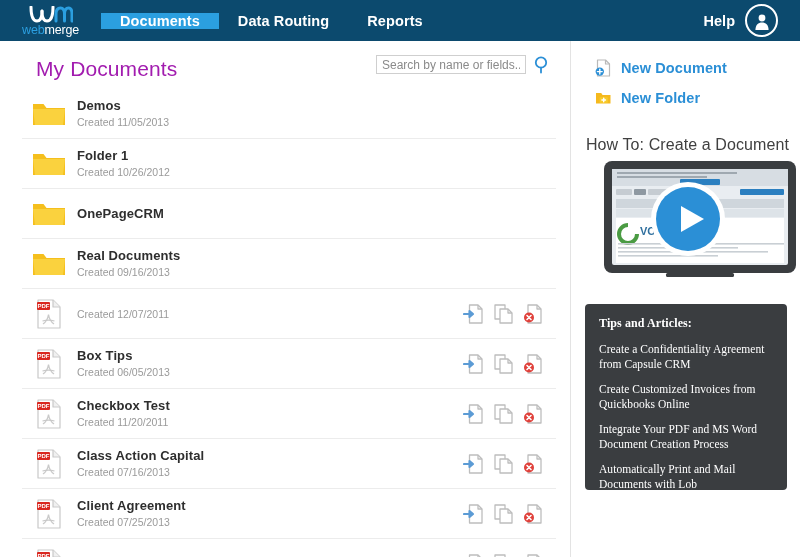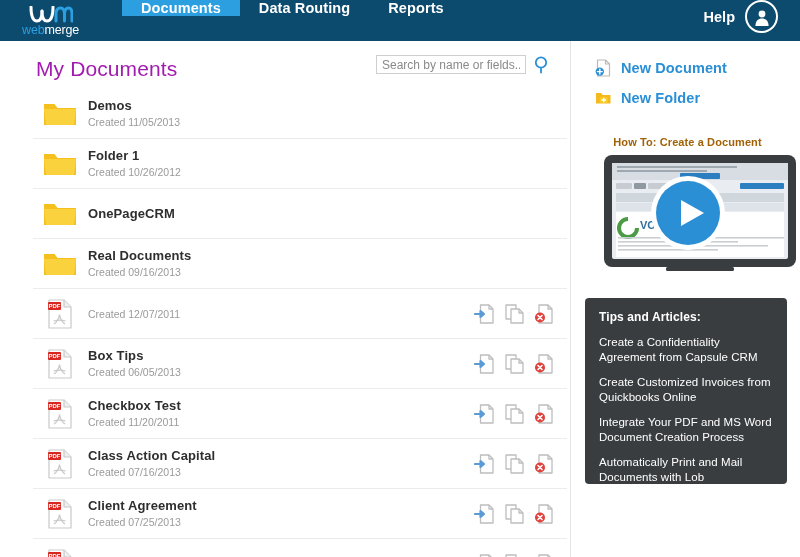--- a/index.html
+++ b/index.html
@@ -53,23 +53,22 @@
     letter-spacing: -0.2px;
     line-height: 13px;
     margin-top: 1px;
     font-weight: 400;
   }
   .logo-word .w1 { color: #2b9fe0; }
   .logo-word .w2 { color: #ffffff; }
 
   .nav {
     display: flex;
-    align-items: flex-start;
+    align-items: center;
     flex: 1 1 auto;
-    margin-left: 21px;
   }
   .nav-item {
     display: flex;
     align-items: center;
     padding: 0 19px;
     color: #ffffff;
     font-size: 14.5px;
     font-weight: bold;
     letter-spacing: 0.1px;
     cursor: pointer;
@@ -154,21 +153,21 @@
   }
   .search-input::placeholder { color: #8a8a8a; }
   .search-icon-btn {
     cursor: pointer;
     line-height: 0;
   }
 
   
   .doc-list {
     position: absolute;
-    left: 15px;
+    left: 4px;
     top: 47px;
     width: 570px;
     height: 469px;
     overflow: hidden;
   }
   .row {
     position: relative;
     height: 49px;
     margin: 0 18px 0 18px;
     border-bottom: 1px solid #ececec;
@@ -241,23 +240,23 @@
   .qlink-icon { line-height: 0; }
 
   .howto {
     margin: 22px 10px 0 13px;
     background: #ffffff;
     border-radius: 3px;
     padding: 7px 0 9px 0;
     text-align: center;
   }
   .howto-title {
-    font-size: 11px;
-    font-weight: bold;
-    color: #a16207;
+    font-size: 16px;
+    font-weight: normal;
+    color: #404040;
     margin-bottom: 7px;
     letter-spacing: 0.1px;
   }
   .video-thumb {
     position: relative;
     width: 168px;
     height: 116px;
     margin: 0 auto;
     cursor: pointer;
   }
@@ -271,20 +270,21 @@
 
   .tips {
     margin: 18px 10px 0 13px;
     background: #3a3d40;
     border-radius: 4px;
     padding: 12px 14px 10px 14px;
     box-sizing: border-box;
     width: 202px;
     height: 186px;
     overflow: hidden;
+    font-family: Liberation Serif, serif;
   }
   .tips-title {
     color: #ffffff;
     font-size: 12px;
     font-weight: bold;
     margin-bottom: 11px;
     letter-spacing: 0.1px;
   }
   .tip-link {
     display: block;

